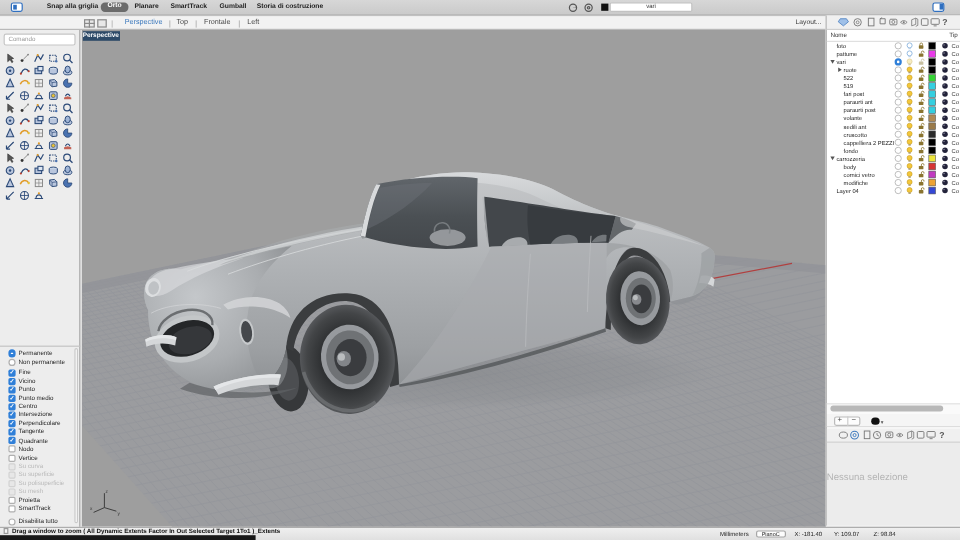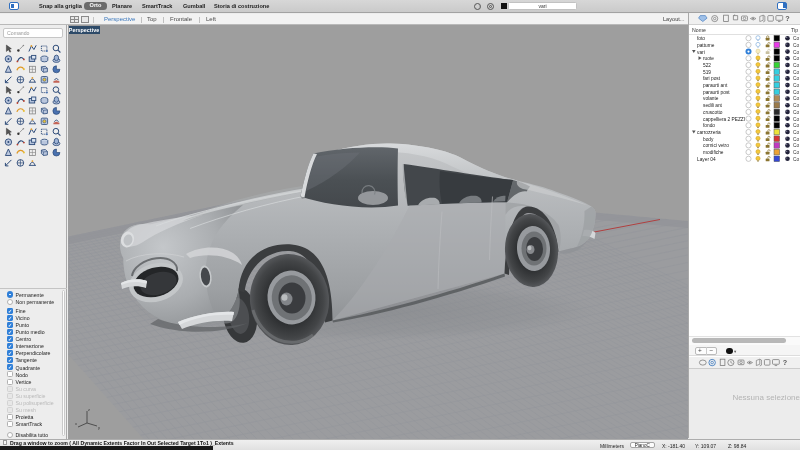--- a/index.html
+++ b/index.html
@@ -939,21 +939,21 @@
 <path d="M60,5.5 q3,-3.4 6.5,0 q-3,3.4 -6.5,0 z" fill="none" stroke="#777" stroke-width="0.8"></path>
         <circle cx="63.2" cy="5.5" r="1" fill="#777"></circle>
 <path d="M71,3 l4,-1.5 l0,6 l-4,1.5 z M75,1.5 l2,1 l0,6 l-2,1" fill="none" stroke="#777" stroke-width="0.8"></path>
 <rect x="80.5" y="2" width="6.5" height="6.5" rx="1" fill="none" stroke="#777" stroke-width="0.9"></rect>
 <rect x="90" y="2" width="8" height="5.5" rx="0.8" fill="none" stroke="#777" stroke-width="0.9"></rect>
         <line x1="92.5" y1="9" x2="95.5" y2="9" stroke="#777" stroke-width="0.9"></line>
 <text x="102" y="8.6" font-size="8.5" font-weight="700" fill="#555">?</text>
       </g>
     </svg>
 <div class="abs" style="left:689px;top:369px;width:111px;height:69px;background:#ececec;"></div>
-<div class="abs" style="left:689px;top:393px;width:111px;height:10px;font-size:8px;color:#b4b4b4;text-align:right;">Nessuna selezione</div>
+<div class="abs" style="left:689px;top:393px;width:111px;height:10px;font-size:8px;color:#b4b4b4;text-align:left;">Nessuna selezione</div>
 
 <div class="abs" style="left:0;top:438.5px;width:800px;height:11.5px;background:linear-gradient(#efefef,#e0e0e0);border-top:1px solid #adadad;"></div>
 <div class="abs" style="left:2.5px;top:440.3px;width:4.5px;height:4.5px;background:#f5f5f5;border:0.8px solid #9a9a9a;"></div>
 <div class="abs" style="left:10px;top:439.8px;font-size:5.2px;font-weight:700;color:#111;">Drag a window to zoom ( All Dynamic Extents Factor In Out Selected Target 1To1 )_Extents</div>
 <div class="abs" style="left:0;top:446.2px;width:213px;height:3.8px;background:#191919;"></div>
 <div class="abs" style="left:600px;top:442.6px;font-size:5px;color:#222;">Millimeters</div>
 <div class="abs" style="left:630px;top:441.8px;width:24.5px;height:6.6px;background:#fdfdfd;border:0.7px solid #a5a5a5;border-radius:2px;font-size:4.6px;color:#222;text-align:center;line-height:6.2px;">PianoC</div>
 <div class="abs" style="left:662px;top:442.6px;font-size:5px;color:#222;">X: -181.40</div>
 <div class="abs" style="left:695px;top:442.6px;font-size:5px;color:#222;">Y: 109.07</div>
 <div class="abs" style="left:728px;top:442.6px;font-size:5px;color:#222;">Z: 98.84</div>

